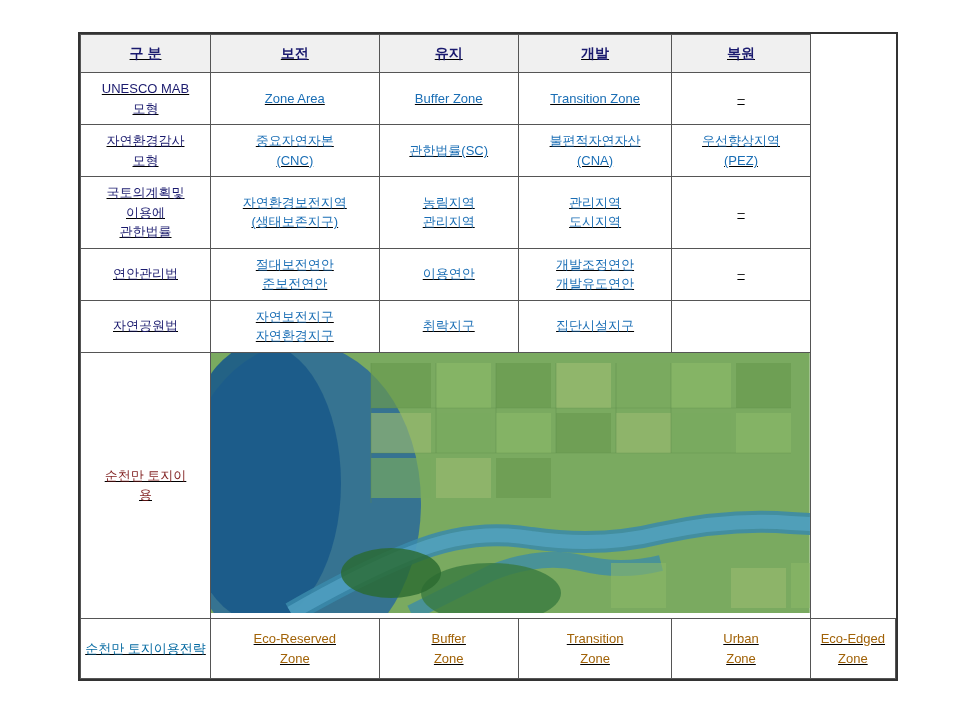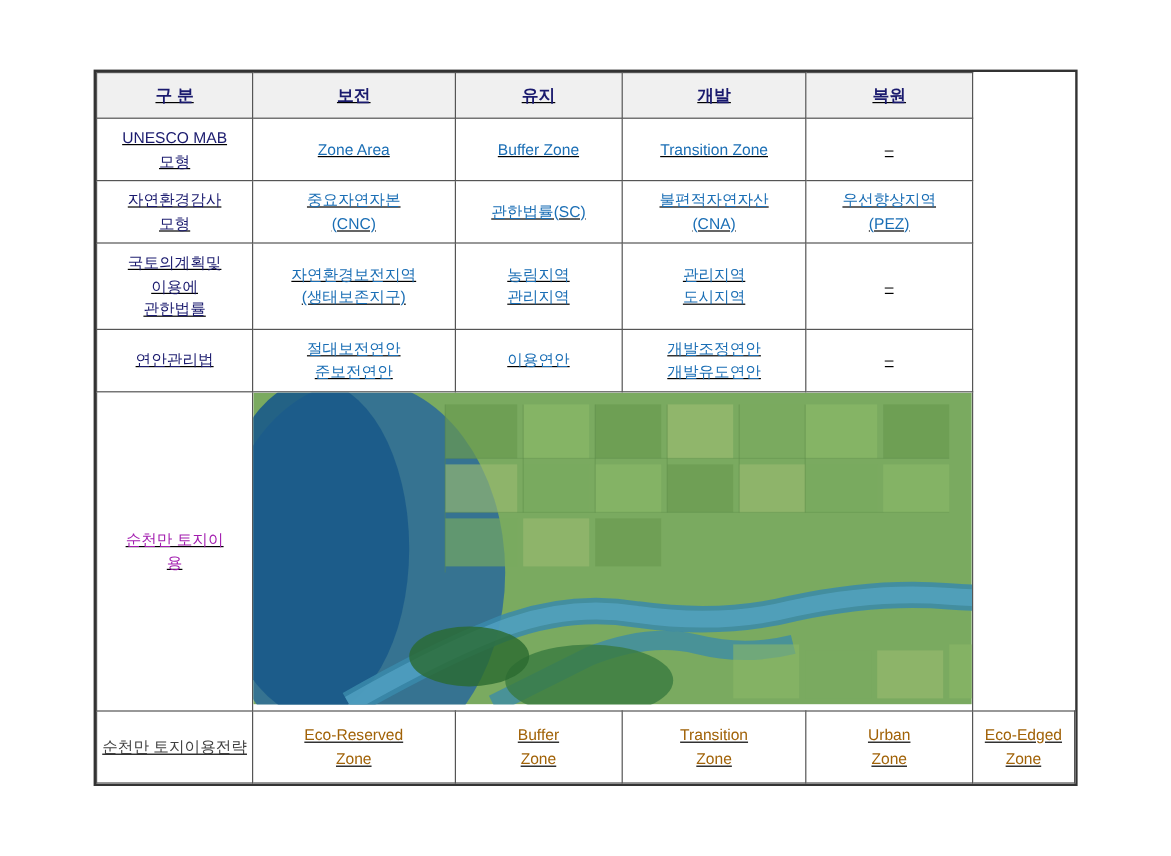--- a/index.html
+++ b/index.html
@@ -52,27 +52,27 @@
       overflow: hidden;
     }
     .bottom-row td {
       background: #fff;
       color: #a16207;
       font-size: 13px;
       font-weight: 500;
       padding: 10px 4px;
     }
     .bottom-row .cat-cell {
-      color: #404040;
+      color: #0369a1;
     }
     .map-row td {
       padding: 0;
     }
     .map-row .cat-cell {
-      color: #a21caf;
+      color: #7f1d1d;
       padding: 6px 20px;
     }
   </style>
 </head>
 <body>
 
 <div class="table-wrapper">
   <table>
     <thead>
       <tr class="header-row">
@@ -110,20 +110,27 @@
       </tr>
 
       <tr>
         <td class="cat-cell">연안관리법</td>
         <td class="blue-text">절대보전연안<br>준보전연안</td>
         <td class="blue-text">이용연안</td>
         <td class="blue-text">개발조정연안<br>개발유도연안</td>
         <td>–</td>
       </tr>
 
+      <tr>
+        <td class="cat-cell">자연공원법</td>
+        <td class="blue-text">자연보전지구<br>자연환경지구</td>
+        <td class="blue-text">취락지구</td>
+        <td class="blue-text">집단시설지구</td>
+        <td></td>
+      </tr>
 
       <tr class="map-row">
         <td class="cat-cell" style="width:130px;">순천만 토지이용</td>
         <td colspan="4" style="padding:0; height:260px;">
           <div class="map-inner">
             <svg width="100%" height="260" xmlns="http://www.w3.org/2000/svg">
 
               <rect width="100%" height="260" fill="#7aaa60"></rect>
 
               <ellipse cx="90" cy="150" rx="120" ry="160" fill="#2a6a9a" opacity="0.85"></ellipse>

